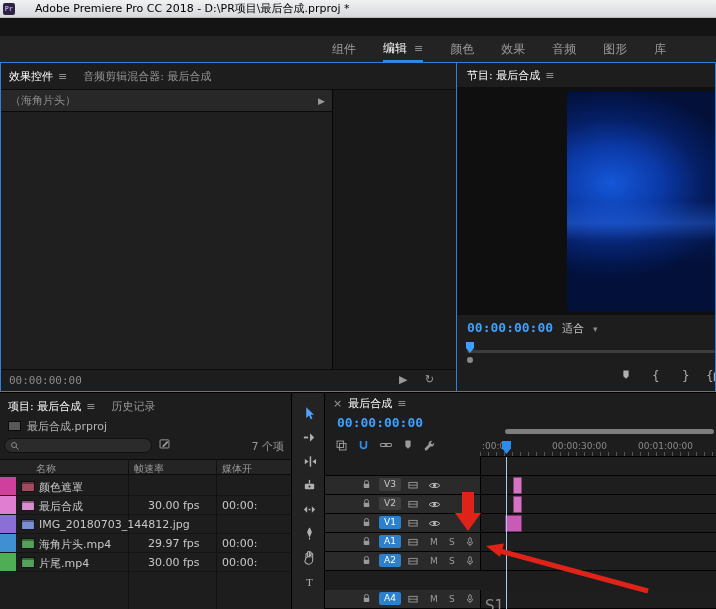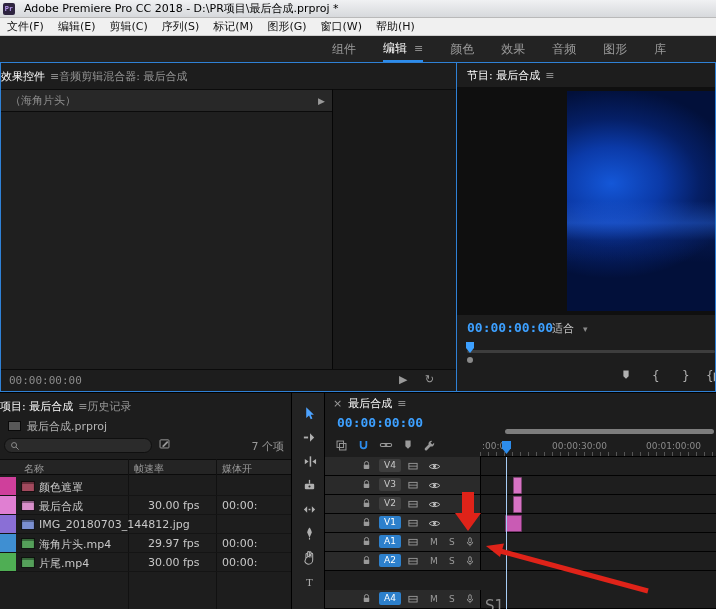--- a/index.html
+++ b/index.html
@@ -5,38 +5,38 @@
   * { margin:0; padding:0; box-sizing:border-box; }
   html,body { background:#000; }
   body { font-family:"DejaVu Sans","Liberation Sans",sans-serif; font-size:11px; }
   #app { position:relative; width:716px; height:609px; overflow:hidden; background:#141414; }
 
   
   .titlebar { position:absolute; top:0; left:0; right:0; height:18px;
     background:linear-gradient(#f0f1f3,#d7d9dc); display:flex; align-items:center;
     padding-left:3px; color:#000; font-size:11px; border-bottom:1px solid #b9b9b9; }
   .appicon { width:12px; height:12px; background:#2e2440; color:#b89aef; font-size:7px; font-weight:bold;
-    display:flex; align-items:center; justify-content:center; border-radius:2px; margin-right:9px;font-family:Liberation Mono, monospace; }
+    display:flex; align-items:center; justify-content:center; border-radius:2px; margin-right:20px;font-family:Liberation Mono, monospace; }
   .menubar { position:absolute; top:18px; left:0; right:0; height:18px; background:#f0f0f0;
     display:flex; align-items:center; color:#111; border-bottom:1px solid #cfcfcf; }
   .menu-item { padding:0 7px; cursor:default; }
 
   
   .wsbar { position:absolute; top:36px; left:0; right:0; height:26px; background:#232323; }
   .ws-tabs { position:absolute; left:332px; top:0; height:26px; display:flex; align-items:center; gap:27px;
     font-size:12px; color:#9b9b9b; }
   .ws-tab { display:flex; align-items:center; height:26px; }
   .ws-tab.active { color:#fff; border-bottom:2px solid #2d8ceb; }
   .ws-menu { color:#8a8a8a; margin-left:7px; font-size:11px; }
 
   
   .toppanels { position:absolute; top:62px; left:0; width:716px; height:330px;
     border:1px solid #2f81d6; background:#1d1d1d; }
   .fx { position:absolute; left:0; top:0; bottom:0; width:456px; border-right:1px solid #2f81d6; }
-  .panel-tabs { height:26px; display:flex; align-items:center; gap:0; 
+  .panel-tabs { height:26px; display:flex; align-items:center; gap:16px; padding-left:8px;
     font-size:11px; color:#969696; background:#1d1d1d; }
   .tab-active { color:#fff; }
   .pmenu { color:#8a8a8a; margin-left:5px; }
   .fx-left { position:absolute; top:26px; bottom:22px; left:0; width:331px; background:#1f1f1f;
     border-top:1px solid #0b0b0b; }
   .fx-subheader { height:22px; background:#282828; color:#8d8d8d; line-height:22px; padding-left:9px;
     border-bottom:1px solid #0b0b0b; position:relative; }
   .fx-collapse { position:absolute; right:7px; top:0; color:#9a9a9a; font-size:9px; line-height:22px; }
   .fx-right { position:absolute; top:26px; bottom:22px; left:331px; right:0; background:#191919;
     border-left:1px solid #060606; border-top:1px solid #0b0b0b; }
@@ -47,21 +47,21 @@
 
   .prog { position:absolute; left:456px; top:0; bottom:0; right:0; overflow:hidden; }
   .prog-header { height:24px; display:flex; align-items:center; padding-left:10px; color:#ffffff; }
   .prog-viewer { position:absolute; top:24px; left:0; right:0; height:228px; background:#0f0f0f; }
   .prog-preview { position:absolute; right:0; top:4px; width:148px; height:220px;
     background:
       linear-gradient(180deg, rgba(2,10,40,0) 50%, rgba(50,120,255,.38) 60%, rgba(15,50,140,.18) 68%, rgba(0,8,30,0) 78%),
       radial-gradient(130px 95px at 30% 42%, #1457d8 0%, #0b3aa8 38%, #051f66 68%, #02103a 100%);
   }
   .prog-tc { position:absolute; left:10px; top:257px; color:#3da0ff; font:bold 13px "DejaVu Sans Mono",monospace; }
-  .prog-fit { position:absolute; left:95px; top:258px; color:#c8c8c8; display:flex; align-items:center; gap:9px;justify-content:center; }
+  .prog-fit { position:absolute; left:105px; top:258px; color:#c8c8c8; display:flex; align-items:center; gap:9px;justify-content:center; }
   .prog-fit .caret { color:#8a8a8a; font-size:9px; }
   .scrub-groove { position:absolute; left:10px; right:0; top:287px; height:3px; background:#3d3d3d; border-radius:2px; }
   .scrub-head { position:absolute; left:9px; top:279px; width:8px; height:11px; background:#3da0ff;
     clip-path:polygon(0 0,100% 0,100% 55%,50% 100%,0 55%); }
   .zoom-dot { position:absolute; left:10px; top:294px; width:6px; height:6px; border-radius:50%; background:#8a8a8a; }
   .tr-icon { position:absolute; top:306px; color:#b0b0b0; font-size:12px; }
 
   
   .project { position:absolute; top:392px; left:0; width:291px; height:217px; background:#1d1d1d;
     border-top:1px solid #000; overflow:hidden; }
@@ -128,30 +128,20 @@
 </head>
 <body>
 
 <div id="app">
 
   <div class="titlebar">
     <span class="appicon">Pr</span>
     <span>Adobe Premiere Pro CC 2018 - D:\PR项目\最后合成.prproj *</span>
   </div>
 
-  <div class="menubar">
-      <span class="menu-item">文件(F)</span>
-      <span class="menu-item">编辑(E)</span>
-      <span class="menu-item">剪辑(C)</span>
-      <span class="menu-item">序列(S)</span>
-      <span class="menu-item">标记(M)</span>
-      <span class="menu-item">图形(G)</span>
-      <span class="menu-item">窗口(W)</span>
-      <span class="menu-item">帮助(H)</span>
-    </div>
 
   <div class="wsbar">
     <div class="ws-tabs">
         <span class="ws-tab">组件</span>
         <span class="ws-tab active">编辑<span class="ws-menu">≡</span></span>
         <span class="ws-tab">颜色</span>
         <span class="ws-tab">效果</span>
         <span class="ws-tab">音频</span>
         <span class="ws-tab">图形</span>
         <span class="ws-tab">库</span>
@@ -226,21 +216,21 @@
         </span>
       </div>
     <span class="writable icn" id="writable-icon">
         <svg viewBox="0 0 16 16" width="13" height="13">
           <rect x="2.5" y="3.5" width="11" height="10" rx="1" fill="none" stroke="#9a9a9a" stroke-width="1.2"></rect>
           <path d="M5.5 10.7 11.2 5l1.6 1.6-5.7 5.7H5.5z" fill="#9a9a9a"></path>
         </svg>
       </span>
     <span class="count">7 个项</span>
     <div class="proj-cols" id="proj-cols">
-        <span class="colname" style="left: 24px;">名称</span>
+        <span class="colname" style="left: 36px;">名称</span>
         <span class="colname" style="left: 134px;">帧速率</span>
         <span class="colname" style="left: 222px;">媒体开</span>
       </div>
     <div class="colline" style="left:128px"></div>
     <div class="colline" style="left:216px"></div>
     <div class="proj-rows" id="proj-rows">
         <div class="proj-row">
           <span class="chip" style="background: rgb(207, 63, 155);"></span>
           <span class="ficn icn">
             <svg viewBox="0 0 16 13" width="14" height="11">
@@ -386,47 +376,26 @@
           <span class="icn">
             <svg viewBox="0 0 16 16" width="13" height="13">
               <path d="M13.7 4.7 11.5 6.9l-2.3-2.3 2.2-2.2a3.6 3.6 0 0 0-4.5 4.5L2.6 11a1.7 1.7 0 1 0 2.4 2.4l4.2-4.3a3.6 3.6 0 0 0 4.5-4.4z" fill="#9a9a9a"></path>
             </svg>
           </span>
         </div>
       <div class="tl-zoombar"></div>
       <div class="tl-ruler" id="tl-ruler">
           <span class="rlabel" style="left: 2px;">:00:00</span>
           <span class="rlabel" style="left: 72px;">00:00:30:00</span>
-          <span class="rlabel" style="left: 166px;">00:01:00:00</span>
+          <span class="rlabel" style="left: 158px;">00:01:00:00</span>
         </div>
       <div class="tl-phead"></div>
     </div>
     <div class="tl-tracks" id="tl-tracks">
         <div class="trk" style="top: 0px;">
-          <div class="trk-head">
-            <span class="t-lock icn">
-              <svg viewBox="0 0 16 16" width="11" height="11">
-                <path d="M5 7V5.2a3 3 0 0 1 6 0V7" fill="none" stroke="#9a9a9a" stroke-width="1.4"></path>
-                <rect x="4" y="7" width="8" height="6" rx="1" fill="#9a9a9a"></rect>
-              </svg>
-            </span>
-            <span class="t-badge">V4</span>
-            <span class="t-sync icn">
-              <svg viewBox="0 0 16 16" width="12" height="12">
-                <rect x="2.5" y="4.5" width="11" height="7.5" fill="none" stroke="#9a9a9a" stroke-width="1.2"></rect>
-                <line x1="2.5" y1="8.2" x2="13.5" y2="8.2" stroke="#9a9a9a" stroke-width="1.2"></line>
-              </svg>
-            </span>
-            <span class="t-eye icn">
-              <svg viewBox="0 0 16 16" width="13" height="13">
-                <path d="M1.5 8C4 4.6 12 4.6 14.5 8 12 11.4 4 11.4 1.5 8Z" fill="none" stroke="#c6c6c6" stroke-width="1.2"></path>
-                <circle cx="8" cy="8" r="1.8" fill="#c6c6c6"></circle>
-              </svg>
-            </span>
-          </div>
           <div class="trk-lane"></div>
         </div>
         <div class="trk" style="top: 19px; text-decoration: underline;">
           <div class="trk-head">
             <span class="t-lock icn">
               <svg viewBox="0 0 16 16" width="11" height="11">
                 <path d="M5 7V5.2a3 3 0 0 1 6 0V7" fill="none" stroke="#9a9a9a" stroke-width="1.4"></path>
                 <rect x="4" y="7" width="8" height="6" rx="1" fill="#9a9a9a"></rect>
               </svg>
             </span>

